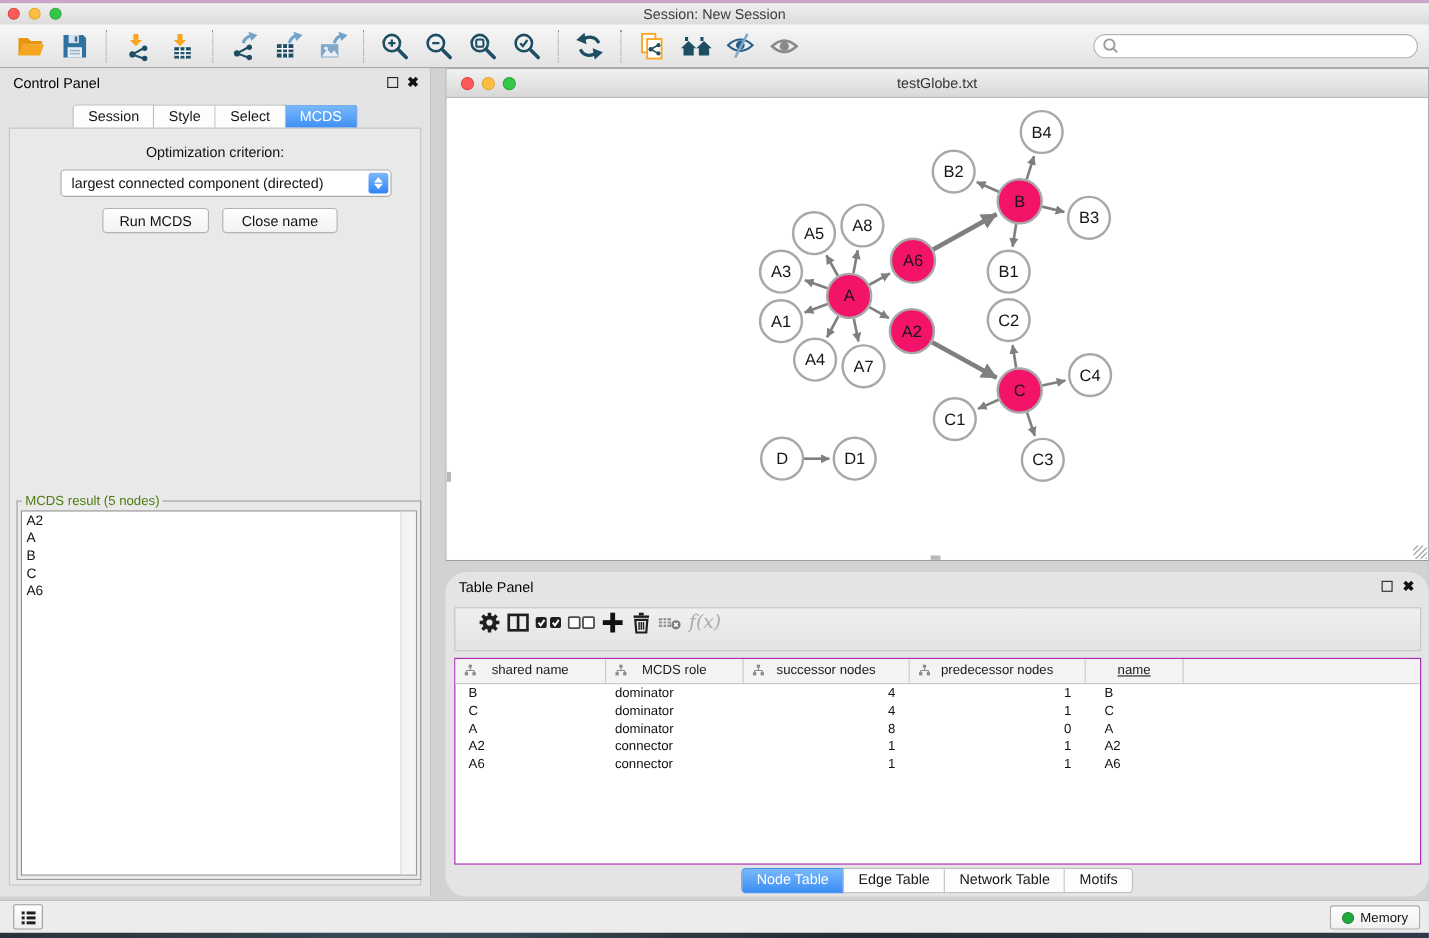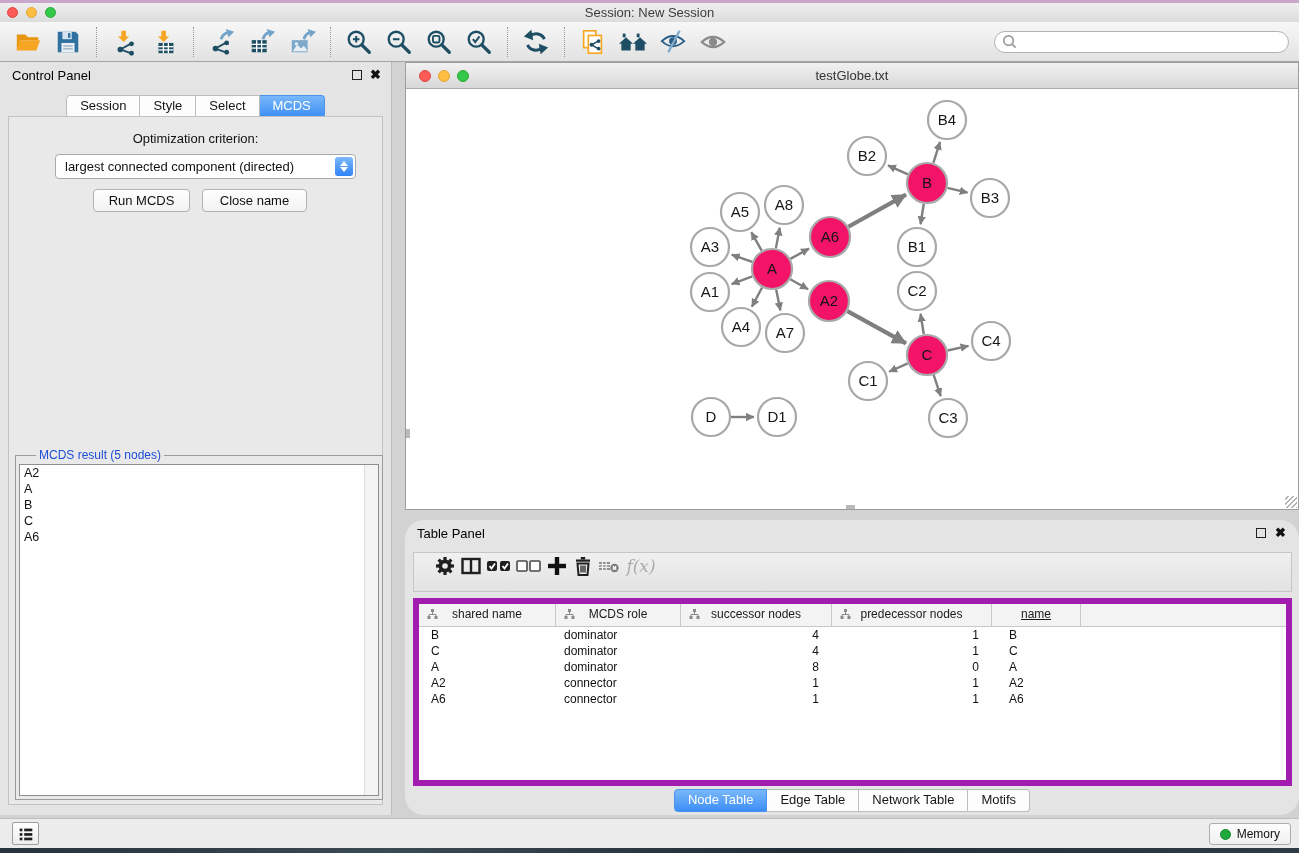--- a/index.html
+++ b/index.html
@@ -52,22 +52,22 @@
   .dd-stepper{position:absolute;right:2px;top:2px;bottom:2px;width:18px;border-radius:3px;
               background:linear-gradient(#7CB9FD,#2E83F6);}
   .dd-up{position:absolute;left:5px;top:4px;width:0;height:0;border-left:4px solid transparent;
          border-right:4px solid transparent;border-bottom:5px solid #fff;}
   .dd-down{position:absolute;left:5px;bottom:4px;width:0;height:0;border-left:4px solid transparent;
          border-right:4px solid transparent;border-top:5px solid #fff;}
   .btn{position:absolute;height:23px;background:linear-gradient(#FEFEFE,#F2F2F2);
        border:1px solid #B2B2B2;border-radius:4px;font-size:13px;color:#111;
        display:flex;align-items:center;justify-content:center;box-sizing:border-box;}
   .resultbox{position:absolute;left:6px;width:366px;top:338px;height:343px;border:1px solid #9C9C9C;}
-  .resultbox .legend{position:absolute;top:-8px;left:20px;background:#E9E9E9;padding:0 3px;
-                     font-size:12px;color:#1d4ed8;text-align:right;}
+  .resultbox .legend{position:absolute;top:-8px;left:4px;background:#E9E9E9;padding:0 3px;
+                     font-size:12px;color:#4d7c0f;text-align:right;}
   .listbox{position:absolute;left:3px;right:3px;top:8px;bottom:3px;background:#fff;
            border:1px solid #8E8E8E;overflow:hidden;}
   .listbox .scroll{position:absolute;right:0;top:0;bottom:0;width:13px;background:#F4F4F4;
                    border-left:1px solid #DCDCDC;}
   .listbox .li{font-size:12.5px;line-height:16px;padding-left:4px;color:#111;}
   
   .net-window{position:absolute;left:405px;top:62px;width:894px;height:448px;background:#fff;
               border:1px solid #9D9D9D;box-sizing:border-box;}
   .nw-titlebar{position:absolute;left:0;top:0;width:100%;height:26px;
                background:linear-gradient(#F1F1F1,#D8D8D8);border-bottom:1px solid #ABABAB;box-sizing:border-box;}
@@ -80,21 +80,21 @@
   .tick-v{position:absolute;left:0;top:340px;width:4px;height:9px;background:#B9B9B9;}
   .tick-h{position:absolute;left:440px;bottom:0;width:9px;height:4px;background:#B9B9B9;}
   
   .table-panel{position:absolute;left:405px;top:520px;width:894px;height:295px;background:#E4E4E4;border-radius:19px;}
   .tp-toolbar{position:absolute;left:8px;right:7px;top:32px;height:40px;
               background:linear-gradient(#F0F0F0,#E3E3E3);border:1px solid #C6C6C6;box-sizing:border-box;
               display:flex;align-items:flex-start;padding-left:18px;gap:0;}
   .tp-ic{display:flex;align-items:center;justify-content:center;width:26px;height:26px;}
   .fx{font-family:"DejaVu Serif", serif;font-style:italic;font-size:17px;color:#ABABAB;}
   .tp-table{position:absolute;left:8px;right:7px;top:78px;height:188px;background:#fff;
-            border:6px solid #a21caf;box-sizing:border-box;overflow:hidden;}
+            border:1px solid #a21caf;box-sizing:border-box;overflow:hidden;}
   .thead{display:flex;height:22px;background:#F3F3F3;border-bottom:1px solid #C8C8C8;}
   .th{position:relative;box-sizing:border-box;border-right:1px solid #C8C8C8;font-size:12px;
       color:#1A1A1A;text-align:center;line-height:21px;}
   .th svg{position:absolute;left:8px;top:5px;}
   .tr{display:flex;height:16px;}
   .td{box-sizing:border-box;font-size:12px;color:#111;line-height:16px;white-space:nowrap;}
   .td.right{text-align:right;padding-right:13px;}
   .tp-tabs{position:absolute;left:0;right:0;top:269px;display:flex;justify-content:center;}
   
   .statusbar{position:absolute;left:0;top:818px;width:100%;height:30px;background:#ECECEC;

